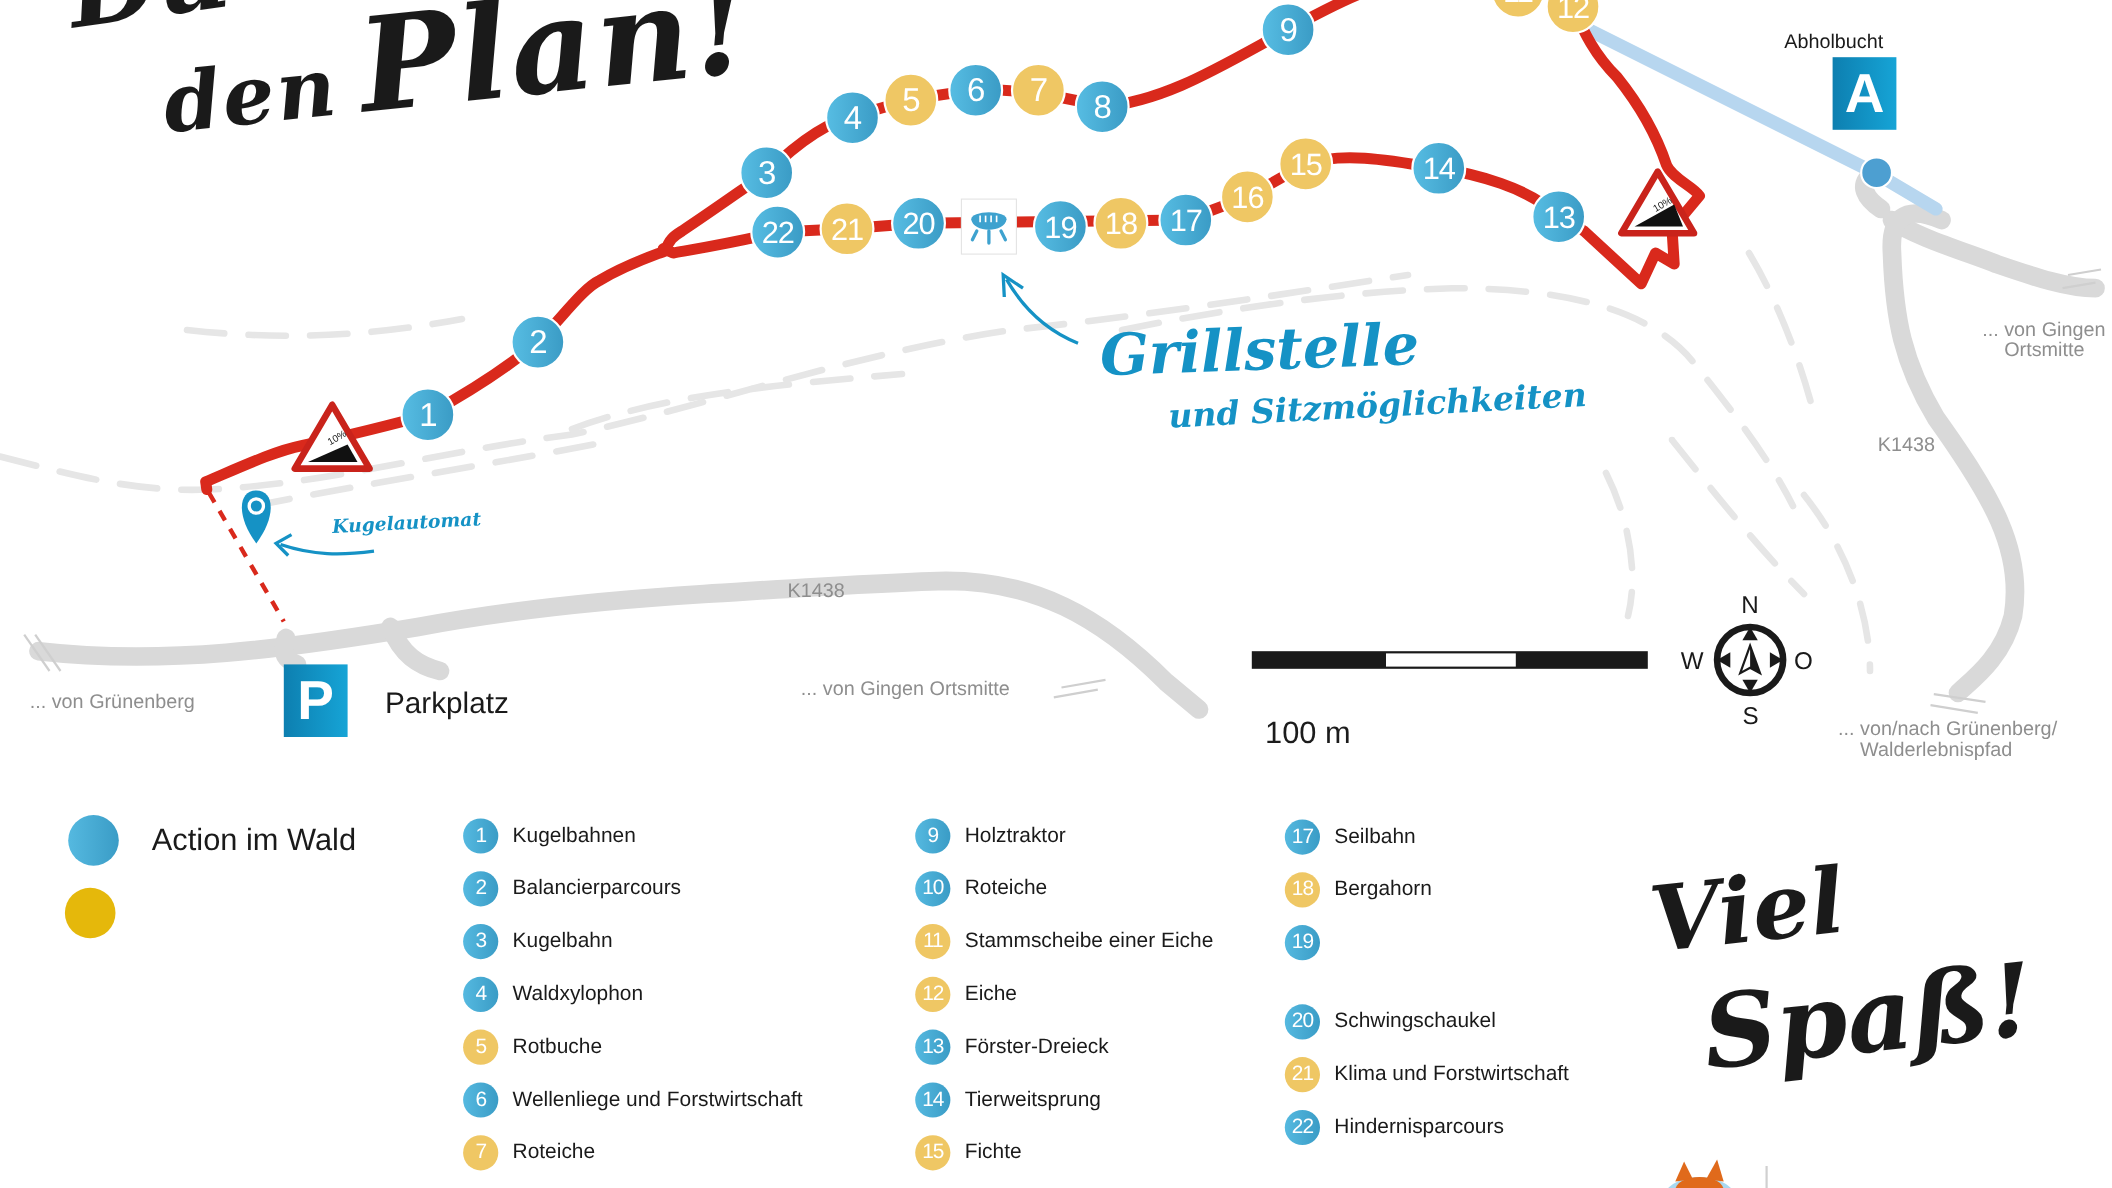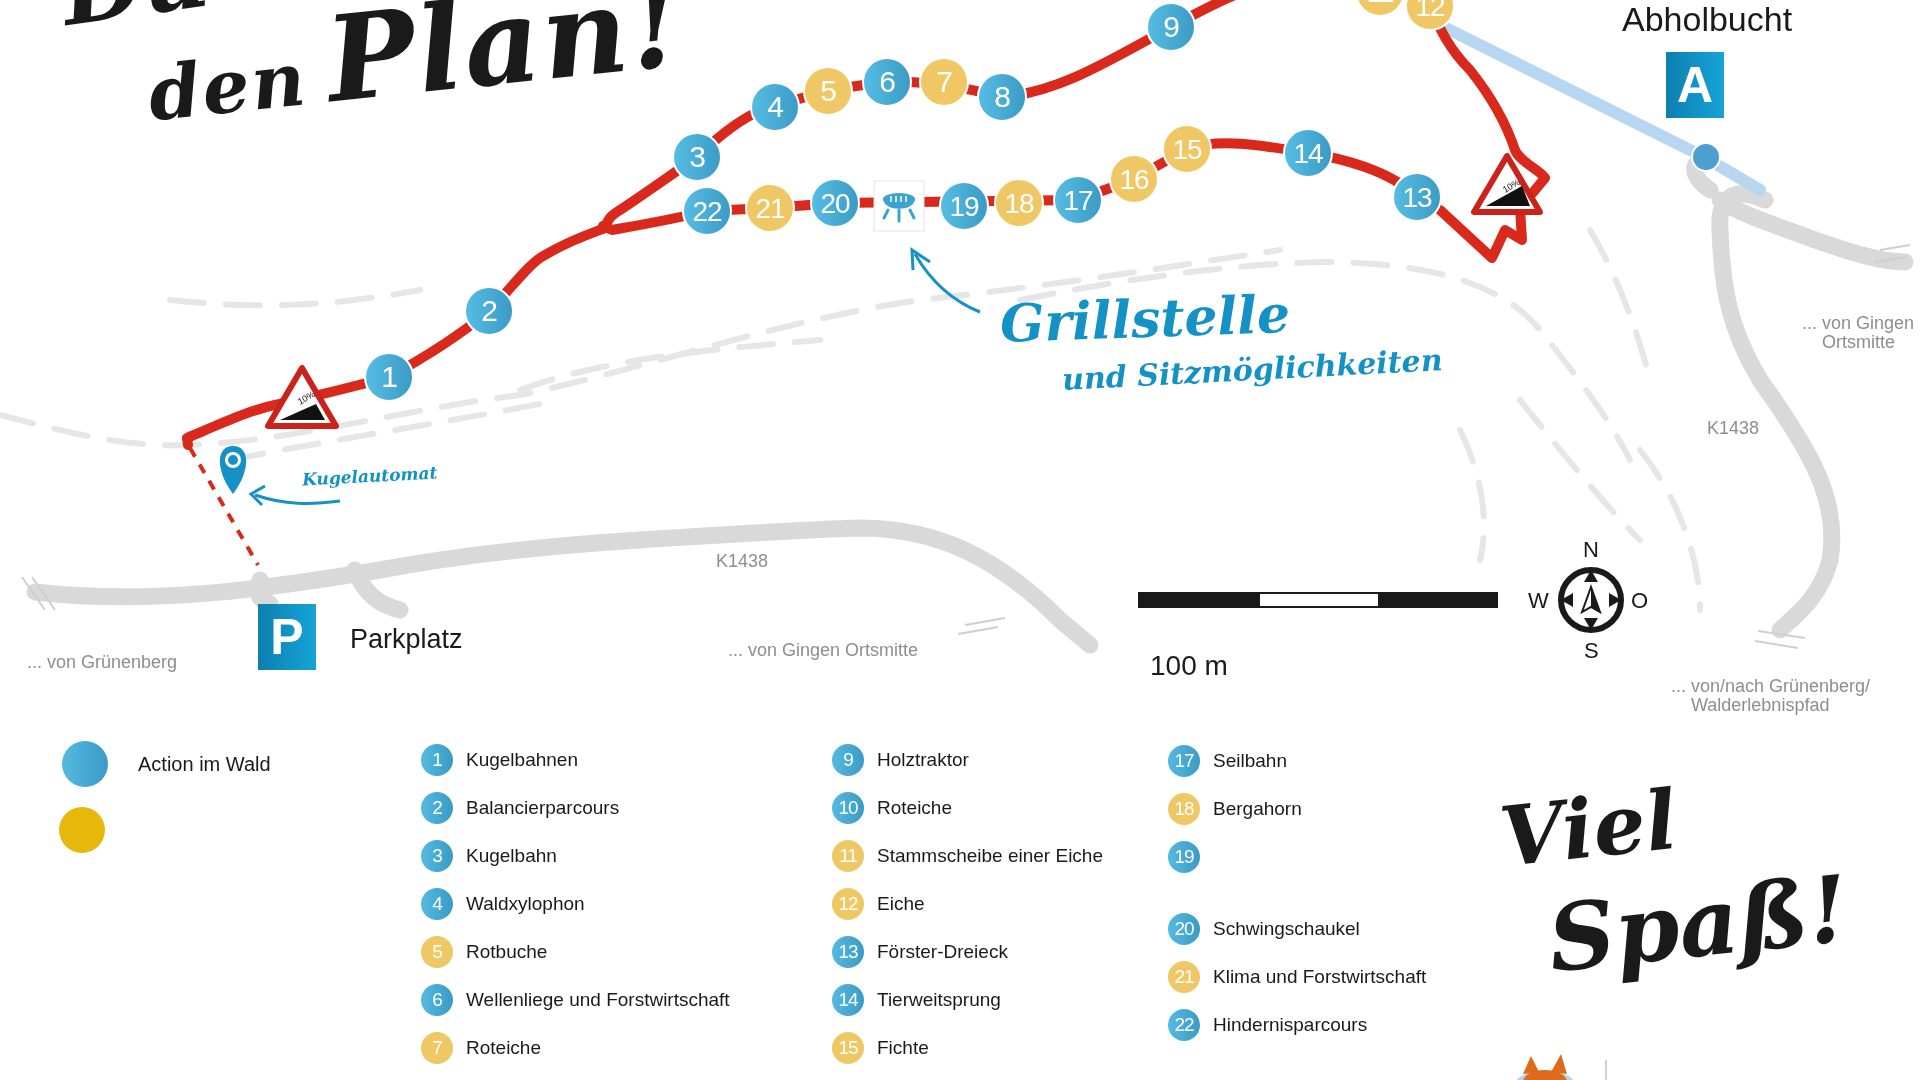--- a/index.html
+++ b/index.html
@@ -7,32 +7,32 @@
   body { position: relative; font-family: "DejaVu Sans", sans-serif; color: #1c1c1c; }
   .map-svg { position: absolute; left: 0; top: 0; width: 1920px; height: 1080px; }
   .abs { position: absolute; }
   .hand { font-family: "DejaVu Serif", serif; font-style: italic; font-weight: bold; color: #1a1a1a; }
   .title-top { left: 55px; top: -60px; font-size: 92px; transform: rotate(-8deg); transform-origin: left top; }
   .title-main { left: 140px; top: 10px; font-size: 118px; transform: rotate(-6deg); transform-origin: left top; letter-spacing: 2px; }
   .title-main .small { font-size: 74px; margin-right: 22px; }
   .grill-label { left: 1000px; top: 288px; font-size: 52px; color: #1592c5; transform: rotate(-2deg); font-family: "DejaVu Serif", serif; font-style: italic; font-weight: bold; }
   .grill-sub { left: 1062px; top: 352px; font-size: 30px; color: #1592c5; transform: rotate(-3deg); font-family: "DejaVu Serif", serif; font-style: italic; font-weight: bold; }
   .kugel-label { left: 302px; top: 466px; font-size: 17px; color: #1592c5; transform: rotate(-3deg); font-family: "DejaVu Serif", serif; font-style: italic; font-weight: bold; }
-  .road-label { color: #8e8e8e; font-size: 18px; font-family: "Liberation Sans", sans-serif; line-height: 19px; margin-top: 24px; }
+  .road-label { color: #8e8e8e; font-size: 18px; font-family: "Liberation Sans", sans-serif; line-height: 19px; }
   .place-label { color: #1a1a1a; font-size: 27px; font-family: "Liberation Sans", sans-serif; }
   .sign-box { width: 58px; height: 66px; background: linear-gradient(90deg, #0d7fb0, #16a4d6); color: #fff; font-family: "Liberation Sans", sans-serif; font-weight: bold; font-size: 50px; display: flex; align-items: center; justify-content: center; }
   .scale-label { left: 1150px; top: 650px; font-size: 28px; font-family: "Liberation Sans", sans-serif; }
   .compass-letter { font-size: 22px; font-family: "Liberation Sans", sans-serif; color: #1a1a1a; }
 
   
   .legend-key { display: flex; align-items: flex-start; gap: 30px; }
   .legend-dot { width: 46px; height: 46px; border-radius: 50%; flex: none; }
   .legend-dot.blue { background: linear-gradient(90deg, #55b9e0, #3a9cc6); }
   .legend-dot.yellow { background: #e5b80b; }
-  .legend-key-text { font-size: 20px; line-height: 32px; font-family: "Liberation Sans", sans-serif; color: #1a1a1a; }
+  .legend-key-text { font-size: 28px; line-height: 32px; font-family: "Liberation Sans", sans-serif; color: #1a1a1a; }
   .legend-col { position: absolute; display: flex; flex-direction: column; }
   .legend-item { display: flex; align-items: flex-start; height: 48px; }
   .legend-item.tall { height: 72px; }
   .legend-num { width: 32px; height: 32px; border-radius: 50%; color: #fff; font-family: "Liberation Sans", sans-serif; font-size: 19px; display: flex; align-items: center; justify-content: center; flex: none; letter-spacing: -1px; }
   .legend-num.blue { background: linear-gradient(90deg, #55b9e0, #3a9cc6); }
   .legend-num.yellow { background: #efc764; }
   .legend-text { margin-left: 13px; font-size: 19px; line-height: 24px; font-family: "Liberation Sans", sans-serif; color: #1a1a1a; padding-top: 4px; }
   .viel { left: 1500px; top: 780px; font-size: 82px; transform: rotate(-6deg); }
   .spass { left: 1548px; top: 870px; font-size: 92px; transform: rotate(-6deg); }
 </style>
@@ -228,21 +228,21 @@
 
 <div class="abs hand title-top">Du ha</div>
 <div class="abs hand title-main">
   <span class="small">den</span><span>Plan!</span>
 </div>
 
 <div class="abs grill-label">Grillstelle</div>
 <div class="abs grill-sub">und Sitzmöglichkeiten</div>
 <div class="abs kugel-label">Kugelautomat</div>
 
-<div class="abs place-label" style="left:1622px; top:0; font-size:34px;">Abholbucht</div>
+<div class="abs place-label" style="left:1622px; top:28px; font-size:18px;">Abholbucht</div>
 <div class="abs sign-box" style="left:1666px; top:52px;">A</div>
 
 <div class="abs sign-box" style="left:258px; top:604px;">P</div>
 <div class="abs place-label" style="left:350px; top:624px;">Parkplatz</div>
 
 <div class="abs road-label" style="left:716px; top:528px;">K1438</div>
 <div class="abs road-label" style="left:1707px; top:395px;">K1438</div>
 <div class="abs road-label" style="left:27px; top:629px;text-align:right;">... von Grünenberg</div>
 <div class="abs road-label" style="left:728px; top:617px;">... von Gingen Ortsmitte</div>
 <div class="abs road-label" style="left:1802px; top:290px;">

